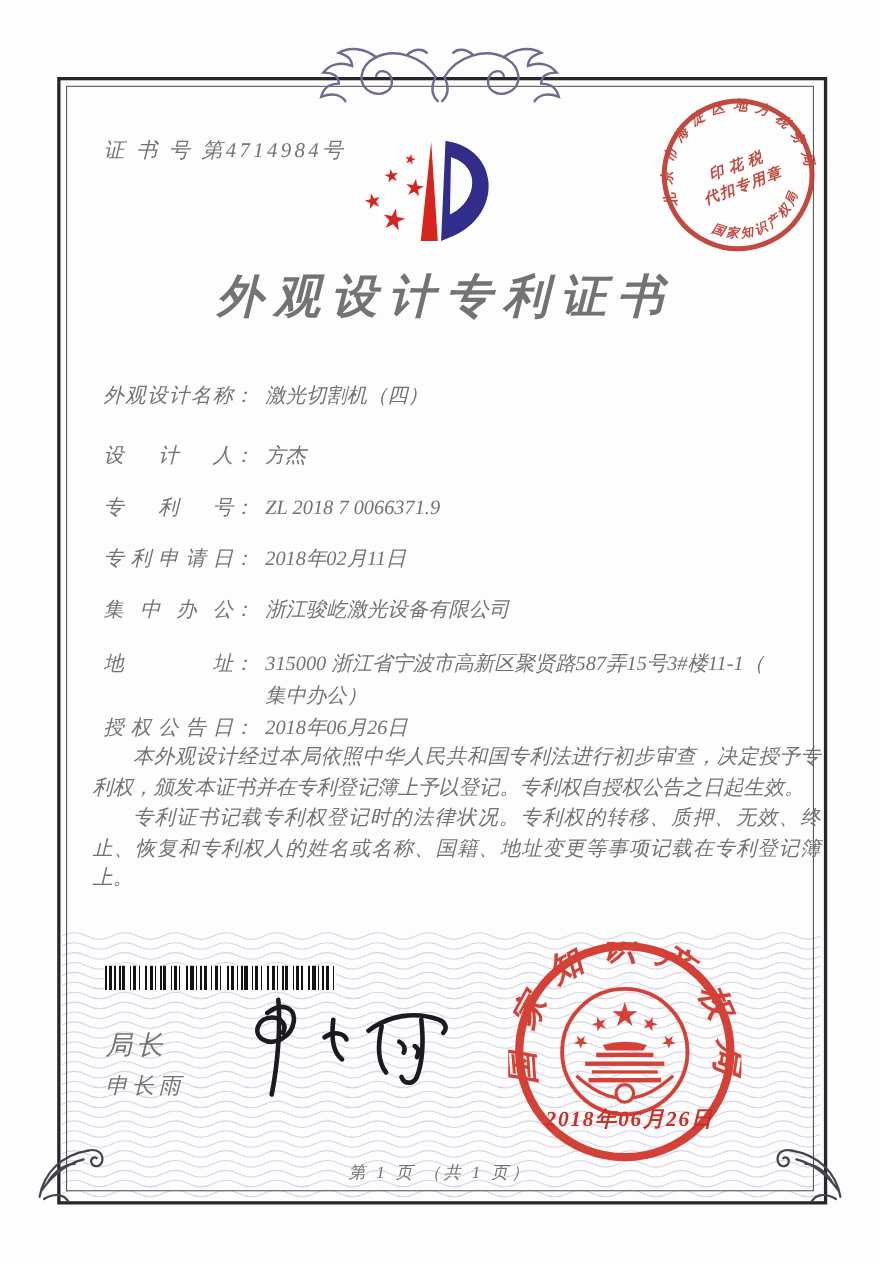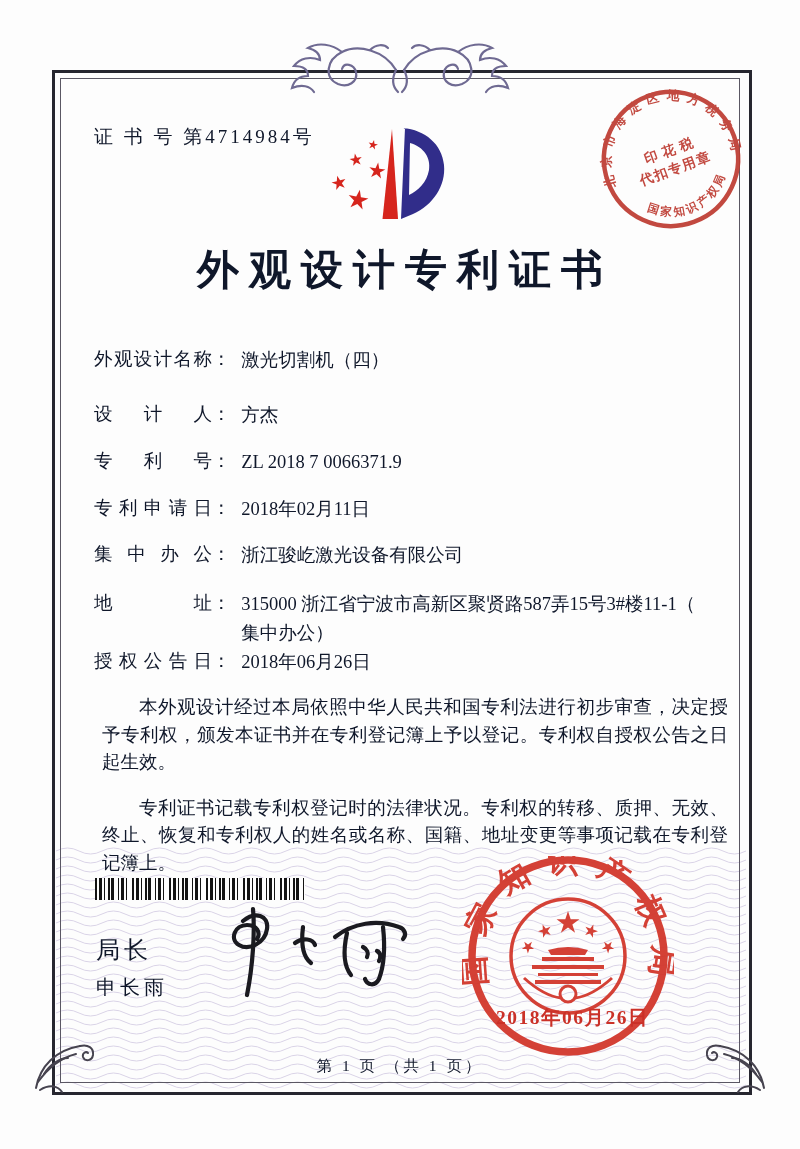--- a/index.html
+++ b/index.html
@@ -1,17 +1,17 @@
 <!DOCTYPE html>
 <html><head>
 <meta charset="utf-8">
 <style>
   html,body{margin:0;padding:0;background:#ffffff;}
   .page{position:relative;width:800px;height:1149px;background:#fdfdfd;overflow:hidden;
-        font-family:"Liberation Serif","DejaVu Serif",serif;color:#0f172a;}
+        font-family:"Liberation Serif","DejaVu Serif",serif;color:#737373;font-style:italic;}
   
   .frame-outer{position:absolute;left:52px;top:70px;width:694px;height:1019px;
                border:3px solid #26262f;}
   .frame-inner{position:absolute;left:60px;top:78px;width:678px;height:1003px;
                border:1px solid #5a5763;}
   .waves{position:absolute;left:56px;top:845px;opacity:.5;pointer-events:none;}
   .top-ornament{position:absolute;left:280px;top:40px;}
   .corner-ornament{position:absolute;}
   .co-left{left:30px;top:1034px;}
   .co-right{left:700px;top:1034px;}
@@ -21,21 +21,21 @@
   .title{position:absolute;left:0;top:242px;width:100%;text-align:center;
          font-size:42px;font-weight:bold;letter-spacing:10px;text-indent:10px;margin:0;}
   .field{position:absolute;left:94px;font-size:18.5px;white-space:nowrap;}
   .flab{display:inline-block;width:118px;text-align:justify;text-align-last:justify;
         vertical-align:top;}
   .fcol{display:inline-block;vertical-align:top;}
   .fval{display:inline-block;margin-left:6px;vertical-align:top;white-space:normal;
         line-height:29px;}
   .grant-no{position:absolute;left:460px;top:0;}
   .paragraphs{position:absolute;left:84px;top:676px;width:662px;}
-  .paragraphs p{margin:18px;font-size:18.5px;line-height:27.5px;text-align:justify;
+  .paragraphs p{margin:0;font-size:18.5px;line-height:27.5px;text-align:justify;
                 text-indent:2em;}
   .barcode{position:absolute;left:95px;top:878px;width:210px;height:22px;
     background:repeating-linear-gradient(90deg,
       #131313 0 2px,#fdfdfd 2px 4px,
       #131313 4px 7px,#fdfdfd 7px 9px,
       #131313 9px 10px,#fdfdfd 10px 13px,
       #131313 13px 15px,#fdfdfd 15px 16px,
       #131313 16px 19px,#fdfdfd 19px 23px,
       #131313 23px 24px,#fdfdfd 24px 26px,
       #131313 26px 29px,#fdfdfd 29px 31px,

